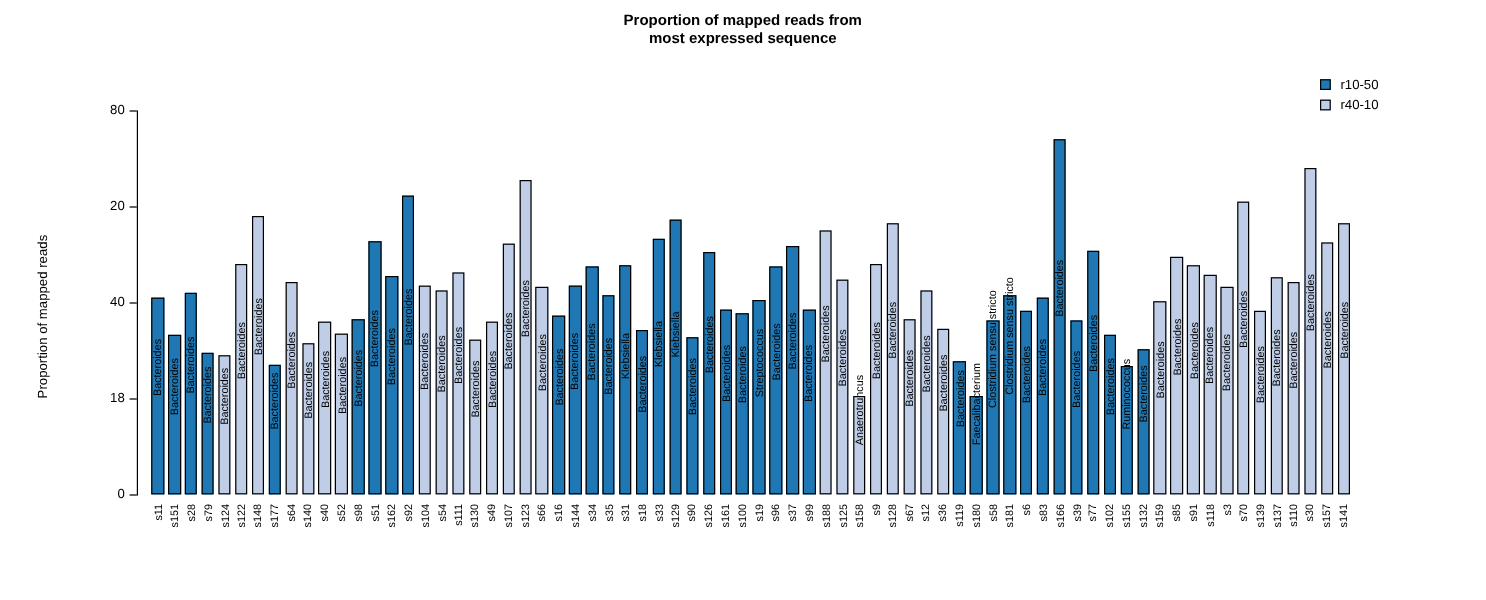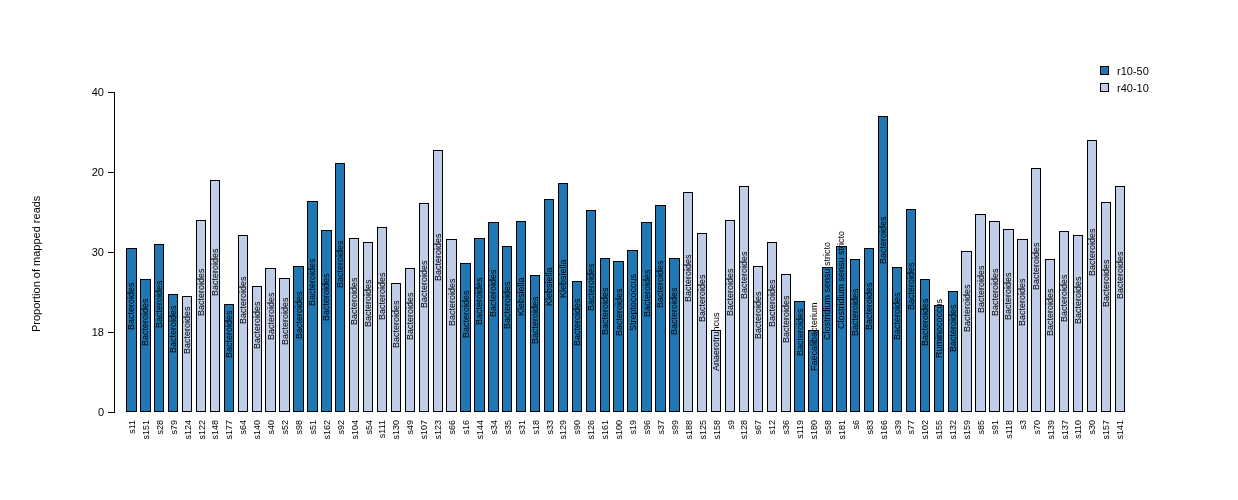--- a/index.html
+++ b/index.html
@@ -19,36 +19,40 @@
         font-size:9px;line-height:10px;color:#000;white-space:nowrap;}
   .legend{position:absolute;left:1100px;top:62px;}
   .legend-row{display:flex;align-items:center;height:17px;}
   .swatch{width:9px;height:9px;box-sizing:border-box;border:1px solid #000;margin-right:8px;}
   .legend-label{font-size:11px;color:#000;}
 </style>
 </head>
 <body>
 
 <div id="chart">
+  <div class="title">
+    <span>Proportion of mapped reads from</span><br>
+    <span>most expressed sequence</span>
+  </div>
 
   <div class="ylab">Proportion of mapped reads</div>
 
   <div class="axis-line" style="left:114px;top:92px;width:1px;height:321px;"></div>
 
   <div id="yticks">
       <div class="ytick-line" style="left: 108px; top: 411.5px;"></div>
       <div class="ytick-label" style="left: 74px; top: 406px;">0</div>
       <div class="ytick-line" style="left: 108px; top: 331.5px;"></div>
       <div class="ytick-label" style="left: 74px; top: 326px;">18</div>
       <div class="ytick-line" style="left: 108px; top: 251.5px;"></div>
-      <div class="ytick-label" style="left: 74px; top: 246px;">30</div>
+      <div class="ytick-label" style="left: 74px; top: 246px;">40</div>
       <div class="ytick-line" style="left: 108px; top: 171.5px;"></div>
       <div class="ytick-label" style="left: 74px; top: 166px;">20</div>
       <div class="ytick-line" style="left: 108px; top: 91.5px;"></div>
-      <div class="ytick-label" style="left: 74px; top: 86px;">40</div>
+      <div class="ytick-label" style="left: 74px; top: 86px;">80</div>
     </div>
   <div id="bars">
       <div class="bar" style="left: 126.26px; top: 248px; width: 10.4px; height: 164px; background: rgb(31, 120, 180);"></div>
       <span class="genus" style="left: 126.46px; top: 330px;">Bacteroides</span>
       <div class="bar" style="left: 140.18px; top: 279.2px; width: 10.4px; height: 132.8px; background: rgb(31, 120, 180);"></div>
       <span class="genus" style="left: 140.38px; top: 345.6px;">Bacteroides</span>
       <div class="bar" style="left: 154.1px; top: 244px; width: 10.4px; height: 168px; background: rgb(31, 120, 180);"></div>
       <span class="genus" style="left: 154.3px; top: 328px;">Bacteroides</span>
       <div class="bar" style="left: 168.02px; top: 293.6px; width: 10.4px; height: 118.4px; background: rgb(31, 120, 180);"></div>
       <span class="genus" style="left: 168.22px; top: 352.8px;">Bacteroides</span>

